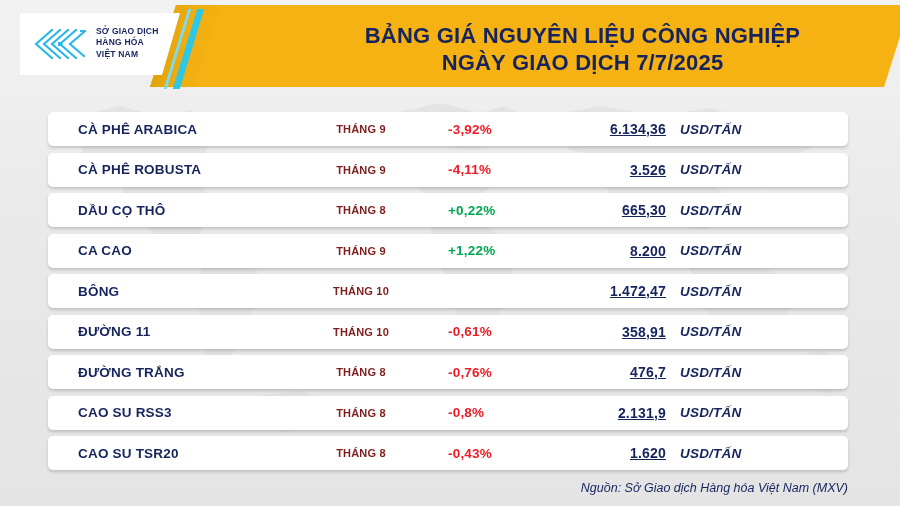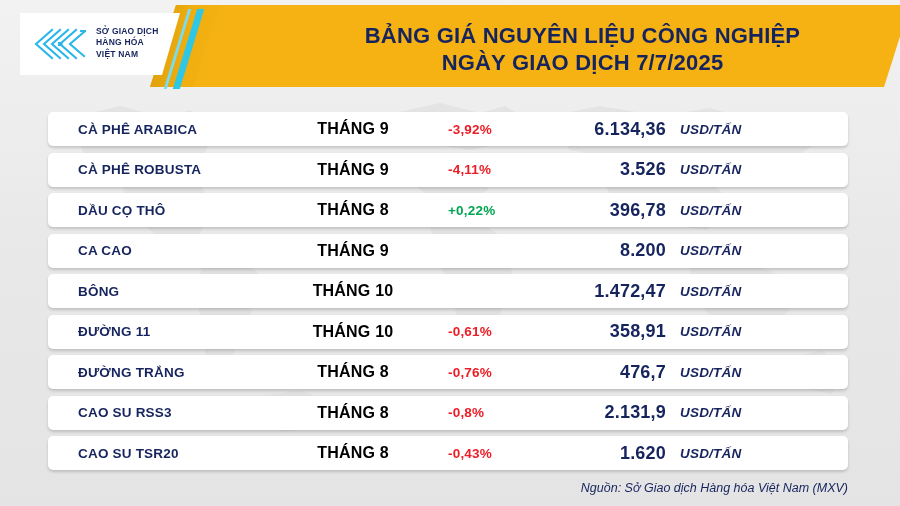--- a/index.html
+++ b/index.html
@@ -84,32 +84,32 @@
     border-radius:5px;
     box-shadow:0 2px 3px rgba(0,0,0,.17);
     display:flex;align-items:center;padding-left:22px;
   }
   .c-name{
     position:absolute;left:30px;
     color:#16245e;font-weight:bold;font-size:13.5px;letter-spacing:.2px;
     white-space:nowrap;
   }
   .c-month{
-    position:absolute;left:240px;width:130px;text-align:center;
-    color:#000000;font-weight:bold;font-size:16px;letter-spacing:.2px;
+    position:absolute;left:248px;width:130px;text-align:center;
+    color:#7f1d1d;font-weight:bold;font-size:11px;letter-spacing:.2px;
   }
   .c-change{
     position:absolute;left:400px;width:130px;text-align:left;
     font-weight:bold;font-size:13.5px;letter-spacing:.2px;
   }
   .c-change.down{color:#ee1c25;}
   .c-change.up{color:#00a651;}
   .c-price{
     position:absolute;left:500px;width:118px;text-align:right;
-    color:#16245e;font-weight:bold;font-size:18px;letter-spacing:.2px;
+    color:#16245e;font-weight:bold;font-size:14px;letter-spacing:.2px;text-decoration:underline;
   }
   .c-unit{
     position:absolute;left:632px;
     color:#16245e;font-weight:bold;font-size:13.5px;letter-spacing:.2px;
     white-space:nowrap;
     font-style:italic;
   }
 
   
   .source{
@@ -188,26 +188,27 @@
         <div class="c-name">CÀ PHÊ ROBUSTA</div>
         <div class="c-month">THÁNG 9</div>
         <div class="c-change down">-4,11%</div>
         <div class="c-price">3.526</div>
         <div class="c-unit">USD/TẤN</div>
       </div>
       <div class="row">
         <div class="c-name">DẦU CỌ THÔ</div>
         <div class="c-month">THÁNG 8</div>
         <div class="c-change up">+0,22%</div>
-        <div class="c-price">396,78</div>
+        <div class="c-price">665,30</div>
         <div class="c-unit">USD/TẤN</div>
       </div>
       <div class="row">
         <div class="c-name">CA CAO</div>
         <div class="c-month">THÁNG 9</div>
+        <div class="c-change up">+1,22%</div>
         <div class="c-price">8.200</div>
         <div class="c-unit">USD/TẤN</div>
       </div>
       <div class="row">
         <div class="c-name">BÔNG</div>
         <div class="c-month">THÁNG 10</div>
         <div class="c-price">1.472,47</div>
         <div class="c-unit">USD/TẤN</div>
       </div>
       <div class="row">

